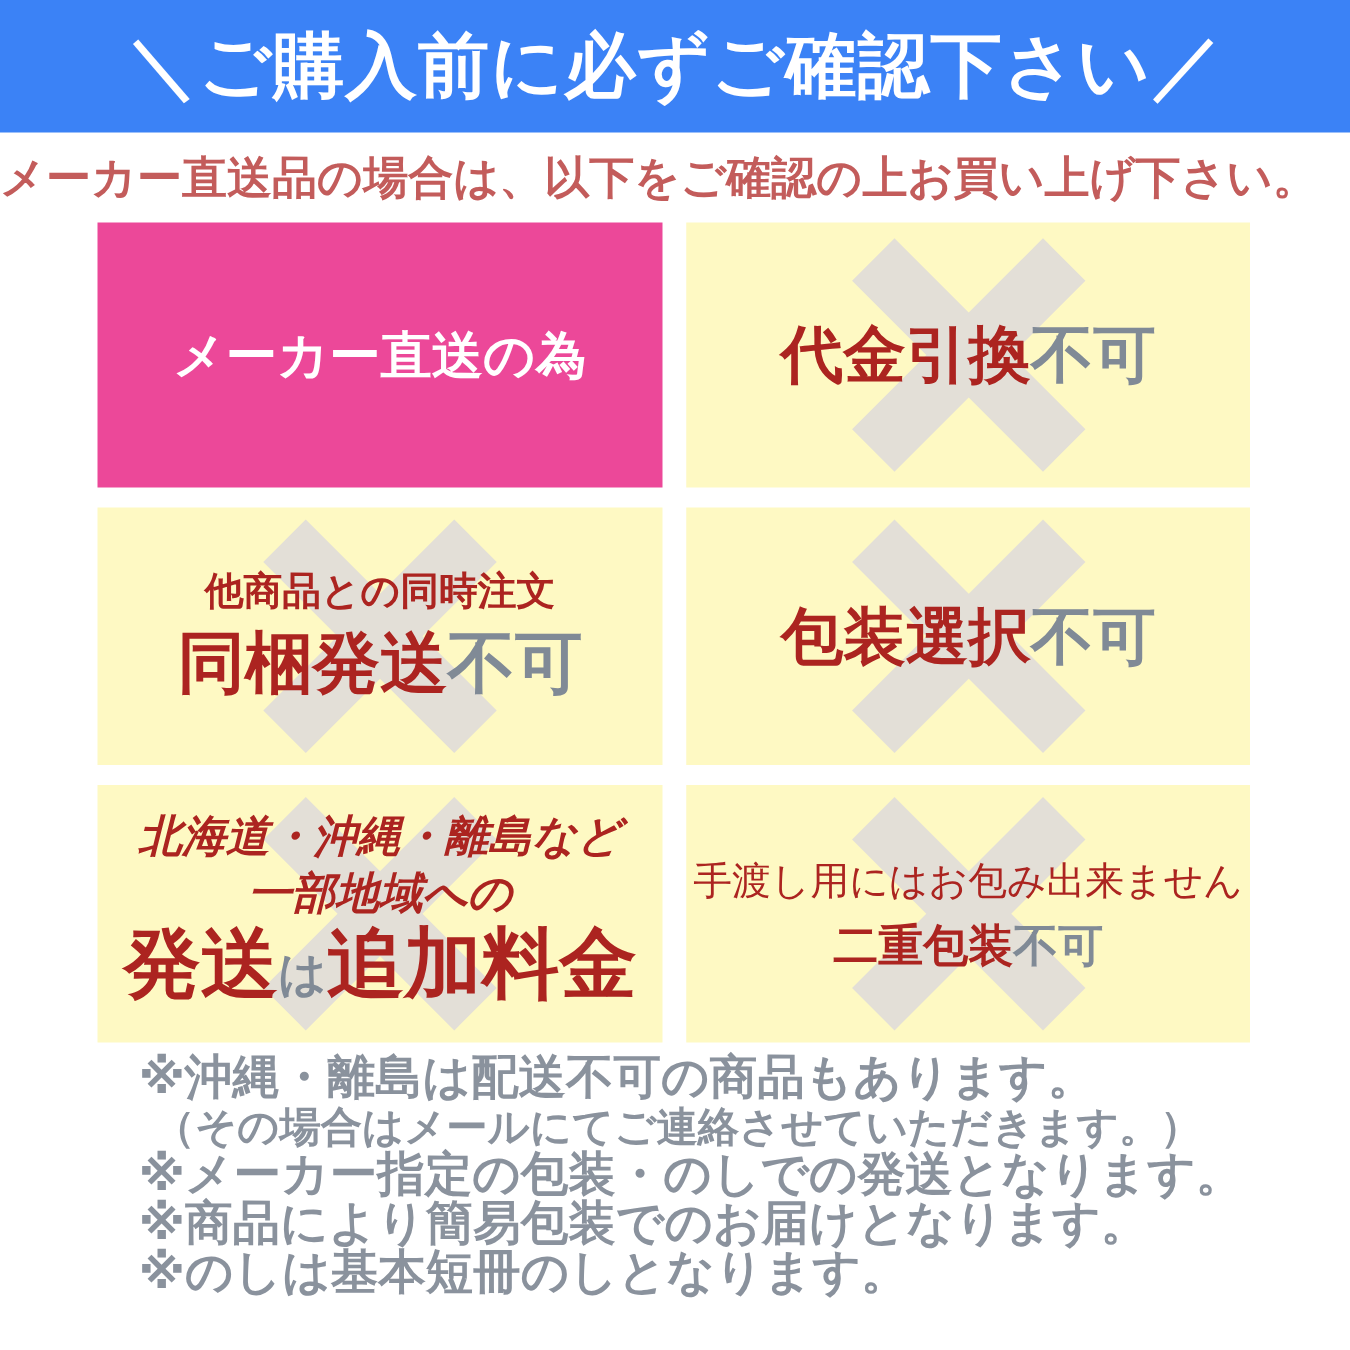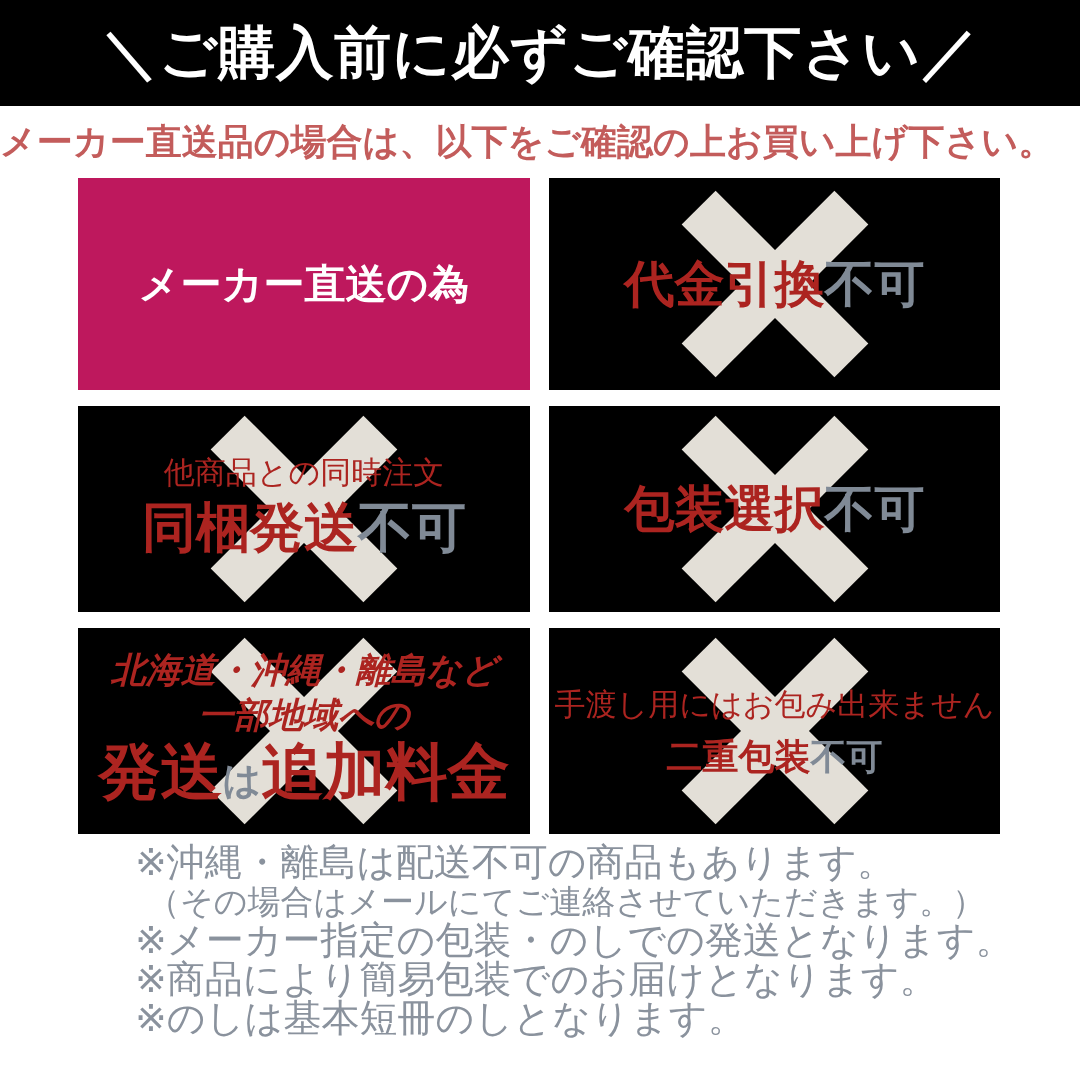--- a/index.html
+++ b/index.html
@@ -5,64 +5,64 @@
   html,body{margin:0;padding:0;}
   body{
     width:1080px;height:1080px;
     background:#ffffff;
     font-family:"Liberation Sans","DejaVu Sans",sans-serif;
     position:relative;overflow:hidden;
   }
   
   .banner{
     position:absolute;left:0;top:0;width:1080px;height:106px;
-    background:#000000;color:#ffffff;
+    background:#3b82f6;color:#ffffff;
     display:flex;align-items:center;justify-content:center;
     font-size:57px;font-weight:600;letter-spacing:1px;white-space:nowrap;
   }
   .subtitle{
     position:absolute;left:0;top:106px;width:867px;height:72px;
     display:flex;align-items:center;
     color:#c35c5b;font-size:36px;font-weight:600;white-space:nowrap;
   }
   
   .grid{
     position:absolute;left:78px;top:178px;width:922px;
     display:grid;grid-template-columns:452px 451px;
     grid-template-rows:212px 206px 206px;
     column-gap:19px;row-gap:16px;
   }
   .box{
-    position:relative;background:#000000;
+    position:relative;background:#fef9c3;
     display:flex;flex-direction:column;align-items:center;justify-content:center;
     overflow:hidden;text-align:center;
   }
-  .box.highlight{background:#be185d;}
+  .box.highlight{background:#ec4899;}
   
   .xmark{position:absolute;left:50%;top:50%;width:0;height:0;z-index:0;}
   .xbar{position:absolute;left:-108px;top:-24px;width:216px;height:48px;background:#e3dfd7;}
   .xbar.a{transform:rotate(45deg);}
   .xbar.b{transform:rotate(-45deg);}
   .content{position:relative;z-index:1;}
   
   .white-line{color:#ffffff;font-size:41px;font-weight:600;line-height:58px;white-space:nowrap;}
   .red{color:#ac2420;}
   .gray{color:#808a96;}
   .big{font-size:50px;font-weight:700;white-space:nowrap;line-height:1.2;}
-  .big-54{font-size:54px;font-weight:700;white-space:nowrap;line-height:1.25;font-family:Liberation Mono, monospace;}
+  .big-54{font-size:54px;font-weight:700;white-space:nowrap;line-height:1.25;}
   .big-52{font-size:36px;font-weight:700;white-space:nowrap;line-height:1.25;}
-  .sub-note{font-size:31px;font-weight:400;color:#ac2420;white-space:nowrap;margin-bottom:4px;}
+  .sub-note{font-size:31px;font-weight:700;color:#ac2420;white-space:nowrap;margin-bottom:4px;}
   .sub-note-33{font-size:31px;font-weight:400;color:#ac2420;white-space:nowrap;margin-bottom:8px;}
   .fee-line{font-size:35px;font-weight:700;color:#ac2420;line-height:45px;white-space:nowrap;font-style:italic;}
   .fee-big{font-size:62px;font-weight:700;line-height:70px;white-space:nowrap;}
   .fee-big .mid{font-size:38px;font-weight:700;color:#808a96;}
   .fee-tail{font-size:36px;font-weight:700;color:#808a96;line-height:46px;white-space:nowrap;}
   
   .notes{position:absolute;left:111px;top:843px;}
-  .note{font-size:38px;line-height:39px;color:#8a929d;font-weight:400;white-space:nowrap;margin-left:24px;}
+  .note{font-size:38px;line-height:39px;color:#8a929d;font-weight:700;white-space:nowrap;}
   .note.small{font-size:33px;padding-left:12px;}
   .note.alert{color:#c75c5a;}
 </style>
 </head>
 <body>
 
 <div class="banner">
   <span>＼ご購入前に必ずご確認下さい／</span>
 </div>
 

